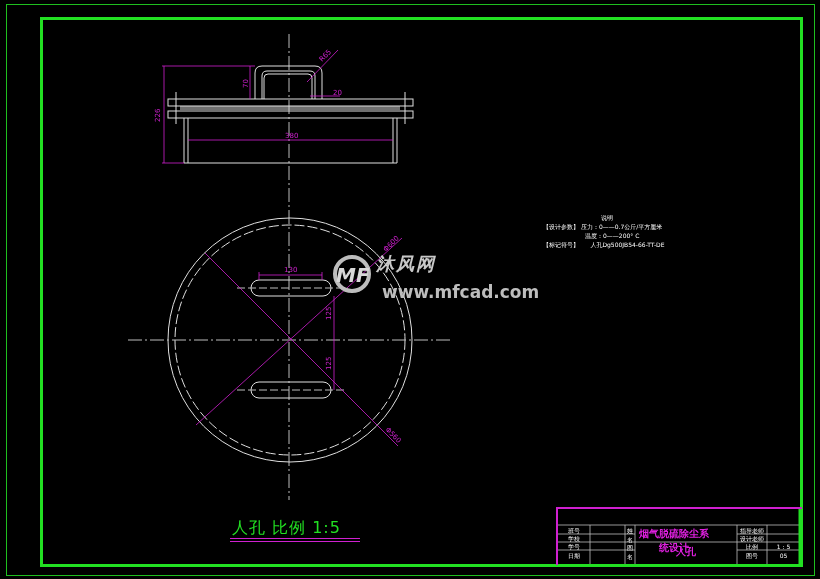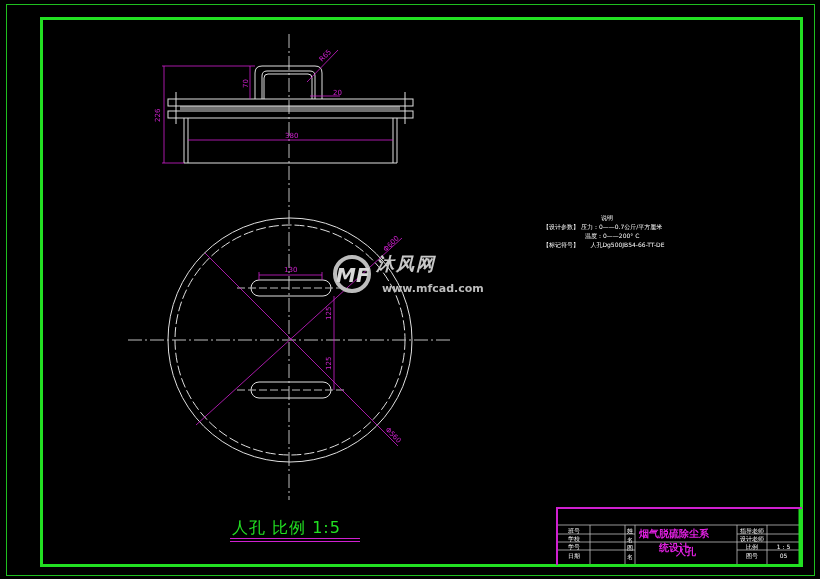--- a/index.html
+++ b/index.html
@@ -10,21 +10,21 @@
     .dim { fill: #d020d0; font-family: "DejaVu Sans", sans-serif; font-size: 7px; }
     .note { position: absolute; color: #ffffff; font-size: 6px; line-height: 8px; white-space: pre; }
     .scale-title { position: absolute; left: 232px; top: 518px; color: #22e022; font-size: 16px; font-weight: normal; letter-spacing: 1px; }
     .scale-underline { position: absolute; left: 230px; width: 130px; height: 1px; background: #d020d0; }
     .tb { position: absolute; left: 556px; top: 507px; width: 244px; height: 58px; border-left: 2px solid #d020d0; box-sizing: border-box; }
     .tb-top { position: absolute; left: 0; top: 0; width: 244px; height: 2px; background: #d020d0; }
     .tb-cell { position: absolute; color: #fff; font-size: 6px; line-height: 9px; text-align: center; }
     .tb-title { position: absolute; color: #e020e0; font-size: 10px; font-weight: bold; text-align: center; }
     .watermark { position: absolute; left: 330px; top: 252px; }
     .wm-text { position: absolute; left: 46px; top: 0; color: #c8c8c8; font-size: 18px; font-weight: bold; font-style: italic; letter-spacing: 2px; white-space: nowrap; }
-    .wm-url { position: absolute; left: 52px; top: 30px; color: #bdbdbd; font-size: 11px; font-weight: bold; white-space: nowrap; }
+    .wm-url { position: absolute; left: 52px; top: 30px; color: #bdbdbd; font-size: 17px; font-weight: bold; white-space: nowrap; }
   </style>
 </head>
 <body>
 
 <div class="frame-outer"></div>
 <div class="frame-inner"></div>
 
 <svg class="drawing" width="820" height="579" viewBox="0 0 820 579">
 
   <g stroke="#e0e0e0" fill="none" stroke-width="1">

